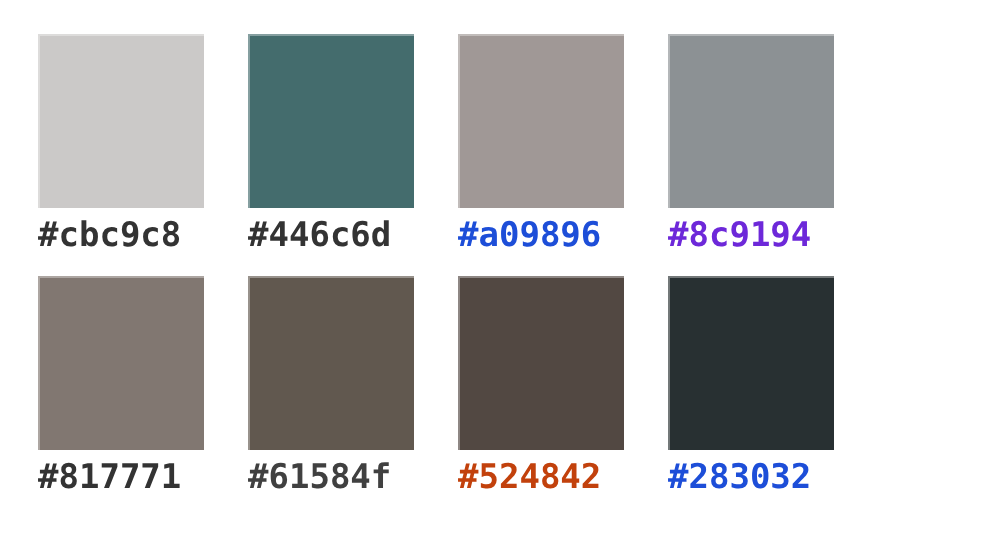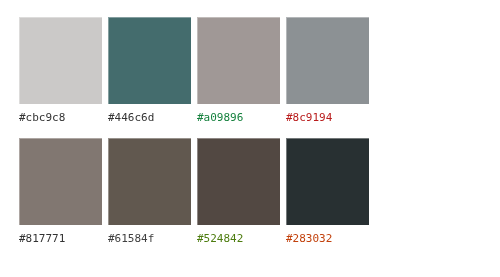--- a/index.html
+++ b/index.html
@@ -29,35 +29,35 @@
   .palette-row + .palette-row {
     margin-top: 13px;
   }
   .swatch-cell {
     width: 83px;
     display: flex;
     flex-direction: column;
     align-items: flex-start;
   }
   .swatch-cell + .swatch-cell {
-    margin-left: 6px;
+    margin-left: 22px;
   }
   .swatch-chip {
     width: 83px;
     height: 87px;
     display: block;
     border-top: 1px solid rgba(255,255,255,0.35);
     border-left: 1px solid rgba(255,255,255,0.35);
     box-sizing: border-box;
   }
   .swatch-label {
     margin-top: 7px;
     font-family: "DejaVu Sans Mono", monospace;
-    font-size: 11px;
-    font-weight: normal;
+    font-size: 17px;
+    font-weight: bold;
     letter-spacing: 0px;
     color: #333333;
     line-height: 14px;
     white-space: nowrap;
   }
 </style>
 </head>
 <body style="background-color: rgb(255, 255, 255);">
 
 <div class="palette">
@@ -66,40 +66,40 @@
     <div class="swatch-cell">
       <div class="swatch-chip" style="background-color: rgb(203, 201, 200);"></div>
       <div class="swatch-label" style="color: rgb(51, 51, 51);">#cbc9c8</div>
     </div>
     <div class="swatch-cell">
       <div class="swatch-chip" style="background-color: rgb(68, 108, 109);"></div>
       <div class="swatch-label" style="color: rgb(51, 51, 51);">#446c6d</div>
     </div>
     <div class="swatch-cell">
       <div class="swatch-chip" style="background-color: rgb(160, 152, 150);"></div>
-      <div class="swatch-label" style="color: #15803d;">#a09896</div>
+      <div class="swatch-label" style="color: #1d4ed8;">#a09896</div>
     </div>
     <div class="swatch-cell">
       <div class="swatch-chip" style="background-color: rgb(140, 145, 148);"></div>
-      <div class="swatch-label" style="color: #b91c1c;">#8c9194</div>
+      <div class="swatch-label" style="color: #6d28d9;">#8c9194</div>
     </div>
   </div>
 
   <div class="palette-row">
     <div class="swatch-cell">
       <div class="swatch-chip" style="background-color: rgb(129, 119, 113);"></div>
       <div class="swatch-label" style="color: rgb(51, 51, 51);">#817771</div>
     </div>
     <div class="swatch-cell">
       <div class="swatch-chip" style="background-color: rgb(97, 88, 79);"></div>
       <div class="swatch-label" style="color: #404040;">#61584f</div>
     </div>
     <div class="swatch-cell">
       <div class="swatch-chip" style="background-color: rgb(82, 72, 66);"></div>
-      <div class="swatch-label" style="color: #4d7c0f;">#524842</div>
+      <div class="swatch-label" style="color: #c2410c;">#524842</div>
     </div>
     <div class="swatch-cell">
       <div class="swatch-chip" style="background-color: rgb(40, 48, 50);"></div>
-      <div class="swatch-label" style="color: #c2410c;">#283032</div>
+      <div class="swatch-label" style="color: #1d4ed8;">#283032</div>
     </div>
   </div>
 
 </div>
 
 </body></html>

